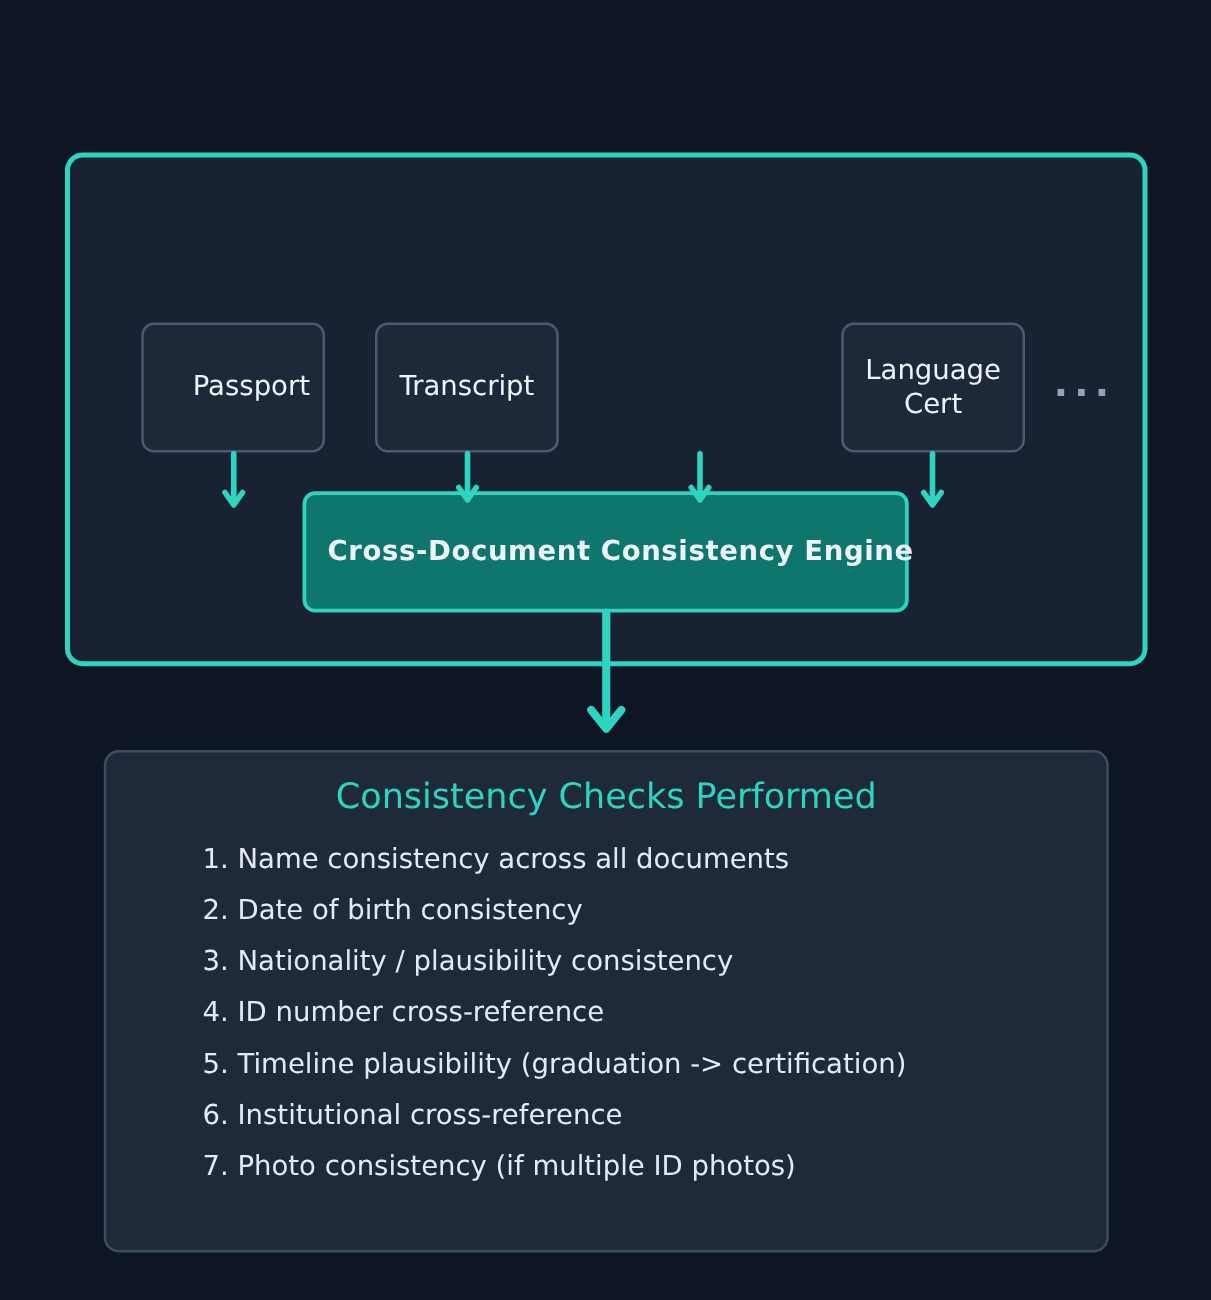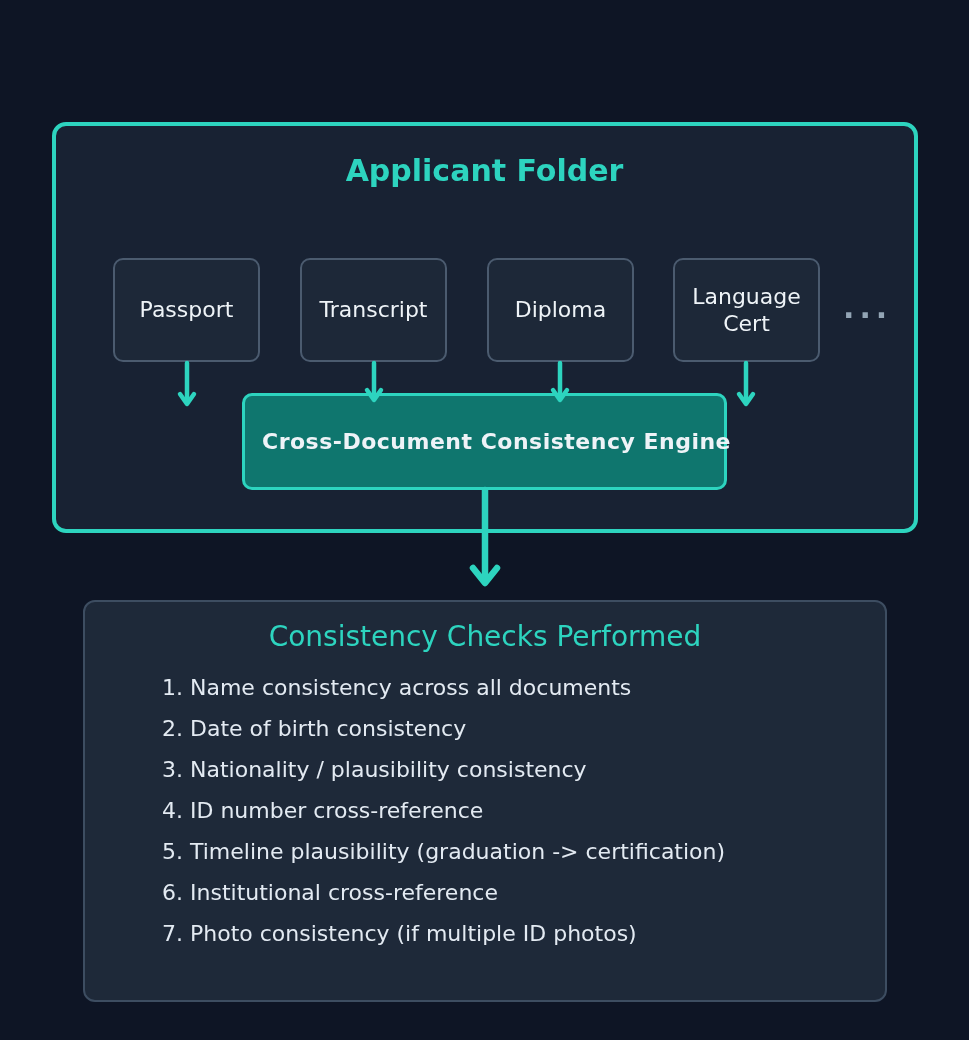--- a/index.html
+++ b/index.html
@@ -48,21 +48,21 @@
     width:147px;height:104px;
     background:var(--node-bg);
     border:2px solid var(--node-border);
     border-radius:10px;
     display:flex;align-items:center;justify-content:center;
     text-align:center;
     color:var(--text-light);
     font-size:22px;line-height:1.25;
     padding:4px 10px;
   }
-  .doc-box.pos-0{left:113px;}
+  .doc-box.pos-0{left:113px;justify-content:flex-end;}
   .doc-box.pos-1{left:300px;}
   .doc-box.pos-2{left:487px;}
   .doc-box.pos-3{left:673px;}
   .more-ellipsis{
     position:absolute;left:843px;top:290px;width:60px;
     color:var(--text-muted);
     font-size:30px;font-weight:bold;letter-spacing:5px;
     text-align:left;
   }
   .engine-box{
@@ -114,30 +114,26 @@
     color:#e3eaf2;
   }
 </style>
 </head>
 <body>
 
 <div class="canvas">
 
 
   <div class="folder-panel"></div>
-  <div class="folder-title">Applicant Folder</div>
 
   <div class="doc-box pos-0">
     <span>Passport</span>
   </div>
   <div class="doc-box pos-1">
     <span>Transcript</span>
-  </div>
-  <div class="doc-box pos-2">
-    <span>Diploma</span>
   </div>
   <div class="doc-box pos-3">
     <span>Language Cert</span>
   </div>
 
   <div class="more-ellipsis">...</div>
 
   <div class="engine-box">
     <span class="engine-label">Cross-Document Consistency Engine</span>
   </div>

